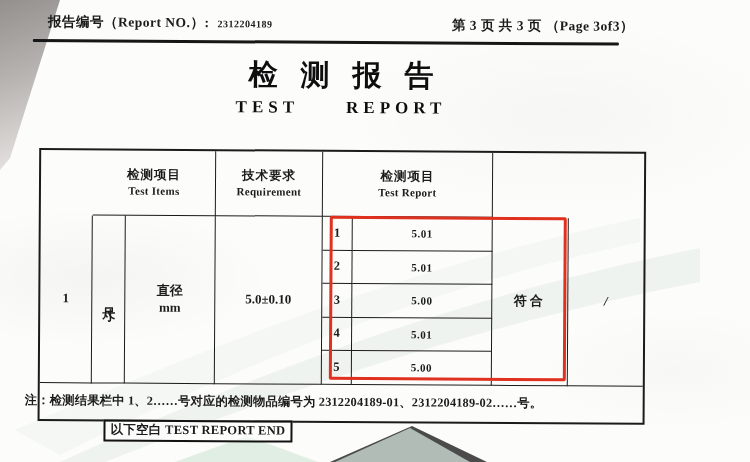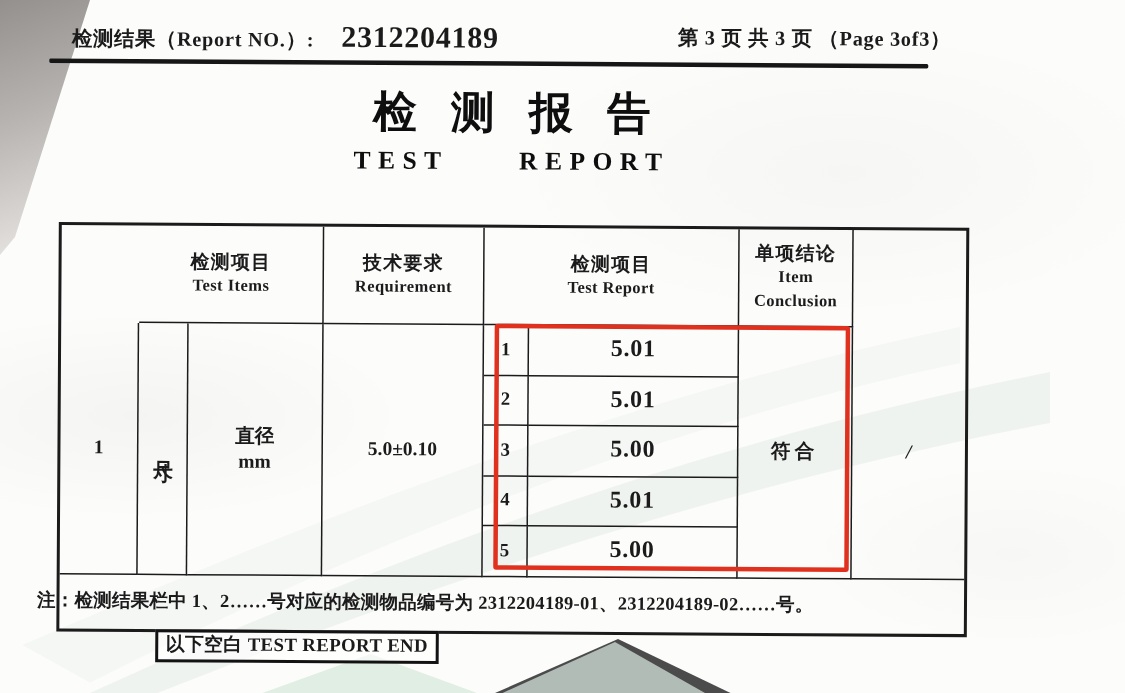--- a/index.html
+++ b/index.html
@@ -15,21 +15,21 @@
   }
   
   .scan-edge{
     position:absolute;left:0;top:0;width:70px;height:175px;
     clip-path:polygon(0 0, 60px 0, 10px 158px, 0 170px);
     background:linear-gradient(160deg,#93908d 0%,#b5b2af 40%,#d8d5d2 75%,#f2f0ee 100%);
   }
   .content{position:absolute;left:0;top:0;width:750px;height:462px;
     transform:rotate(0.35deg);transform-origin:30px 20px;}
   .hdr-label{position:absolute;left:48px;top:13px;font-size:13.5px;font-weight:bold;letter-spacing:0.5px;}
-  .hdr-num{margin-left:18px;font-size:20px;}
+  .hdr-num{margin-left:8px;font-size:10px;}
   .page-info{position:absolute;left:452px;top:14px;font-size:13.5px;font-weight:bold;letter-spacing:0.5px;}
   .hdr-rule{position:absolute;left:33px;top:39px;width:586px;height:3px;background:#161616;border-radius:1px;}
   .title-wrap{position:absolute;left:40px;top:54px;width:603px;text-align:center;}
   .title-zh{font-size:29px;font-weight:bold;letter-spacing:23px;text-indent:23px;color:#0e0e0e;}
   .title-en{font-size:17px;font-weight:bold;letter-spacing:5px;word-spacing:38px;margin-top:2px;color:#0e0e0e;}
   
   .tbl{
     position:absolute;left:40px;top:148px;
     display:grid;
     grid-template-columns:52px 33px 90px 107px 30px 140px 76px 75px;
@@ -42,21 +42,21 @@
     display:flex;flex-direction:column;align-items:center;justify-content:center;
     font-weight:bold;box-sizing:border-box;overflow:visible;
   }
   .cell.no-r{border-right:none;}
   .cell.no-b{border-bottom:none;}
   .hzh{font-size:12.5px;letter-spacing:1px;line-height:1.45;}
   .hen{font-size:11px;letter-spacing:0.3px;line-height:1.45;font-family:"Liberation Serif","DejaVu Serif",serif;}
   .bodytxt{font-size:13px;}
   .vtext{writing-mode:vertical-rl;text-orientation:upright;font-size:13px;letter-spacing:2px;}
   .resno{font-size:12.5px;}
-  .resval{font-size:16px;letter-spacing:0.5px;}
+  .resval{font-size:11px;letter-spacing:0.5px;}
   .note-cell{grid-column:1 / 9;grid-row:7;justify-content:center;align-items:flex-start;border:none;}
   .note-text{font-size:12.3px;font-weight:bold;margin-left:-15px;white-space:nowrap;letter-spacing:0.2px;}
   
   .red-box{position:absolute;left:331px;top:214px;width:231px;height:158px;
     border:3px solid #e0301e;border-radius:2px;background:transparent;}
   
   .end-box{position:absolute;left:106px;top:419px;border:2.5px solid #121212;
     padding:0px 5px 1px 5px;font-size:12.5px;font-weight:bold;letter-spacing:0.3px;background:rgba(255,255,255,0.6);}
   .wm{position:absolute;left:0;top:0;pointer-events:none;}
 </style>
@@ -71,21 +71,21 @@
     <path d="M 60 462 C 230 385, 440 300, 700 248 L 700 282 C 450 330, 250 405, 105 462 Z" fill="#e9efe9" opacity="0.7"></path>
     <path d="M 15 430 C 190 355, 400 268, 640 218 L 640 242 C 410 290, 210 380, 60 455 Z" fill="#eef3ee" opacity="0.6"></path>
     <path d="M 175 462 L 247 436 L 318 462 Z" fill="#dcebde" opacity="0.85"></path>
     <path d="M 330 462 L 412 426 L 487 462 Z" fill="#dfedе7" opacity="0.7"></path>
     <path d="M 335 462 L 410 428 L 470 462 Z" fill="#ddece6" opacity="0.7"></path>
   </svg>
 
   <div class="content">
 
     <div class="hdr-label">
-      <span>检测结果（Report NO.）:</span><span class="hdr-num">2312204189</span>
+      <span>报告编号（Report NO.）:</span><span class="hdr-num">2312204189</span>
     </div>
     <div class="page-info">第 3 页 共 3 页 （Page 3of3）</div>
     <div class="hdr-rule"></div>
 
     <div class="title-wrap">
       <div class="title-zh">检测报告</div>
       <div class="title-en">TEST REPORT</div>
     </div>
 
     <div class="tbl">
@@ -94,25 +94,20 @@
         <div class="hzh">检测项目</div>
         <div class="hen">Test Items</div>
       </div>
       <div class="cell" style="grid-column:4;grid-row:1">
         <div class="hzh">技术要求</div>
         <div class="hen">Requirement</div>
       </div>
       <div class="cell" style="grid-column:5 / 7;grid-row:1">
         <div class="hzh">检测项目</div>
         <div class="hen">Test Report</div>
-      </div>
-      <div class="cell" style="grid-column:7;grid-row:1">
-        <div class="hzh">单项结论</div>
-        <div class="hen">Item</div>
-        <div class="hen">Conclusion</div>
       </div>
 
       <div class="cell bodytxt" style="grid-column:1;grid-row:2 / 7">1</div>
       <div class="cell" style="grid-column:2;grid-row:2 / 7">
         <div class="vtext">尺寸</div>
       </div>
       <div class="cell" style="grid-column:3;grid-row:2 / 7">
         <div class="bodytxt">直径</div>
         <div class="bodytxt">mm</div>
       </div>

